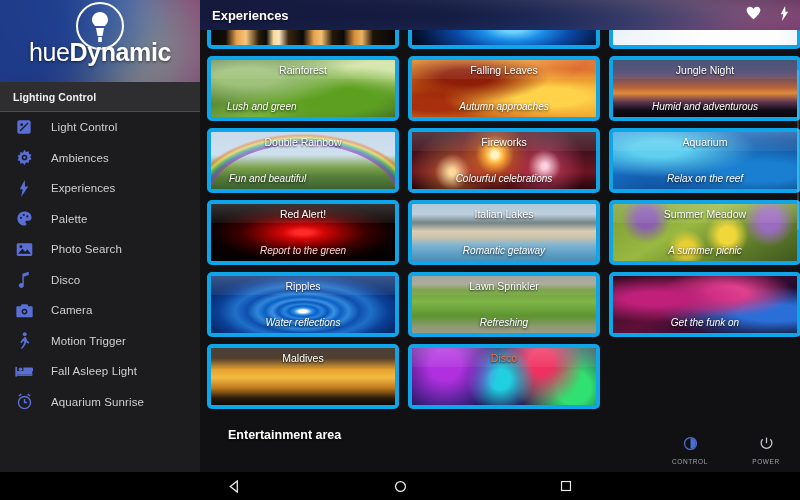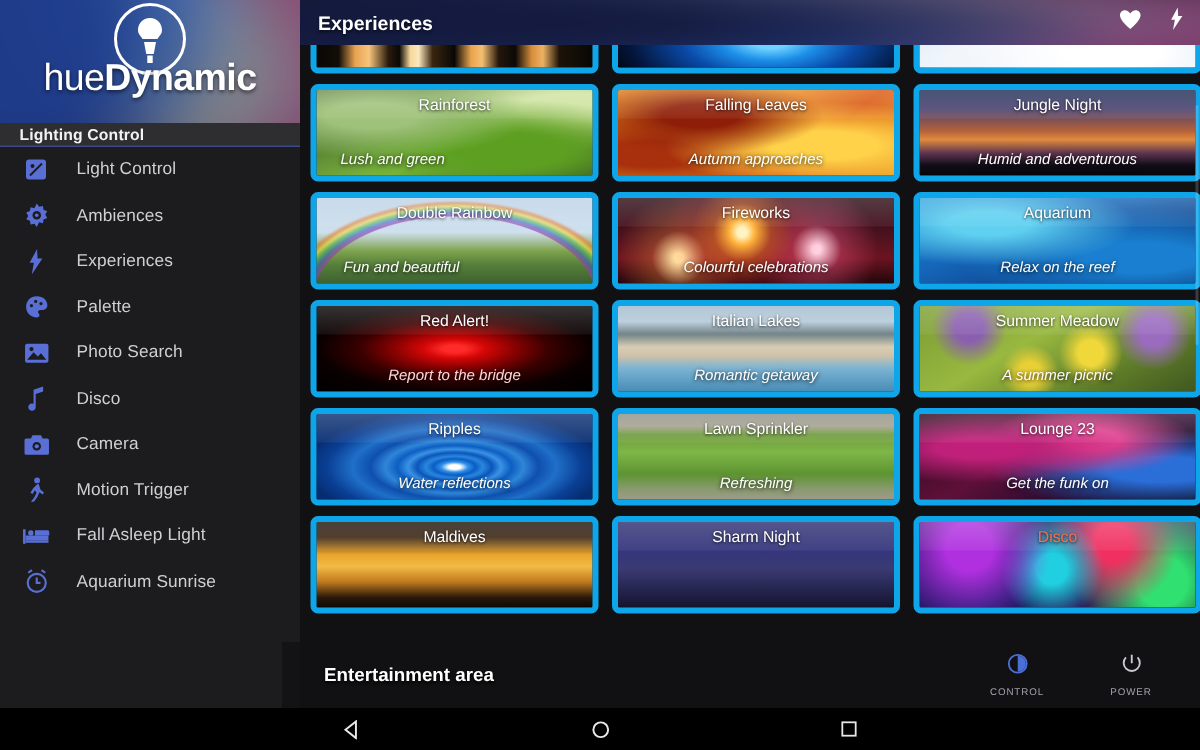--- a/index.html
+++ b/index.html
@@ -21,21 +21,21 @@
        linear-gradient(120deg,#0d1026 0%,#1b2450 35%,#3a3550 60%,#5b2a48 85%,#2a1020 100%);
      filter:blur(10px); }
   .logo-wrap { position:absolute; inset:0; display:flex; flex-direction:column; align-items:center; justify-content:flex-start; padding-top:2px; }
   .bulb-circle { width:48px; height:48px; border-radius:50%; border:2.5px solid #fff; position:relative; margin-top:0px; }
   .bulb-glyph { position:absolute; left:50%; top:7px; transform:translateX(-50%); }
   .logo-text { position:absolute; top:38px; left:0; right:0; text-align:center;
      font-size:25px; letter-spacing:-0.4px; color:#fff; text-shadow:0 1px 3px rgba(0,0,0,.6); }
   .logo-text b { font-weight:bold; }
   .logo-text span.light { font-weight:normal; }
 
-  .section-head { height:16px; background:#2e2e30; color:#f2f2f2; font-size:10.5px; font-weight:bold;
+  .section-head { height:30px; background:#2e2e30; color:#f2f2f2; font-size:10.5px; font-weight:bold;
       display:flex; align-items:center; padding-left:13px; border-bottom:1.5px solid #3b4a8c; letter-spacing:.1px; }
   .nav-list { background:#1c1c1e; }
   .nav-item { height:30.5px; display:flex; align-items:center; padding-left:13px; cursor:pointer; }
   .nav-ico { width:22px; height:22px; margin-right:16px; display:flex; align-items:center; justify-content:center; flex:0 0 22px; }
   .nav-ico svg { display:block; }
   .nav-label { font-size:11.5px; color:#cfd0d2; letter-spacing:.1px; }
   .settings-head { position:absolute; bottom:0; left:0; width:200px; }
 
   
   .header { position:absolute; left:200px; top:0; width:600px; height:30px; overflow:hidden; }
@@ -59,22 +59,22 @@
   .card { position:relative; width:192px; height:65px; border-radius:5px; overflow:hidden;
       background:#0c4a6e; border:4px solid #0ea5e9; flex:0 0 192px; cursor:pointer; }
   .card-img { position:absolute; inset:0; }
   .card-title { position:absolute; top:0; left:0; right:0; height:19px; display:flex; align-items:center; justify-content:center;
       color:#fff; font-size:10.5px; text-shadow:0 1px 2px rgba(0,0,0,.8);
       background:linear-gradient(180deg, rgba(255,255,255,.20), rgba(255,255,255,.06)); }
   .card-sub { position:absolute; bottom:5px; left:0; right:0; text-align:center; color:#fff; font-size:10px;
       font-style:italic; text-shadow:0 1px 3px rgba(0,0,0,.9); }
 
   
-  .bottom-bar { position:absolute; left:188px; bottom:28px; width:600px; height:44px;
-      background:rgba(18,18,20,.80); display:flex; align-items:center; }
+  .bottom-bar { position:absolute; left:200px; bottom:28px; width:600px; height:44px;
+      background:rgba(18,18,20,.80); display:flex; }
   .bottom-title { color:#fff; font-size:12.5px; font-weight:bold; margin-left:28px; text-shadow:0 1px 2px #000; }
   .bottom-actions { position:absolute; right:6px; top:0; height:44px; display:flex; align-items:center; gap:20px; }
   .bb { width:56px; display:flex; flex-direction:column; align-items:center; gap:3px; cursor:pointer; }
   .bb-label { font-size:6.5px; color:#9fa2a8; letter-spacing:.6px; }
 
   
   .navbar { position:absolute; left:0; bottom:0; width:800px; height:28px; background:#000;
       display:flex; align-items:center; justify-content:center; gap:150px; }
   .navbar .nb { width:16px; height:16px; display:flex; align-items:center; justify-content:center; cursor:pointer; }
 
@@ -299,21 +299,21 @@
           <div class="card-title">Aquarium</div>
           <div class="card-sub">Relax on the reef</div>
         </div>
       </div>
 
       <div class="row">
         <div class="card">
           <div class="card-img" style="background:
              radial-gradient(ellipse at 50% 50%, #ff2a2a 0 6%, #d40606 16%, #8e0202 30%, #3b0000 48%, #0a0000 70%, #000 100%)"></div>
           <div class="card-title">Red Alert!</div>
-          <div class="card-sub" style="color:#ffd5d5;">Report to the bridge</div>
+          <div class="card-sub" style="color:#ffd5d5;">Report to the green</div>
         </div>
         <div class="card">
           <div class="card-img" style="background:
              linear-gradient(180deg,#9fb9cc 0%,#b4c9d8 18%,#6d7f84 32%,#d8cdb4 48%,#cfc2a8 58%,#7fb4d2 72%,#5d9ec4 88%,#4a8cb4 100%)"></div>
           <div class="card-title">Italian Lakes</div>
           <div class="card-sub">Romantic getaway</div>
         </div>
         <div class="card">
           <div class="card-img" style="background:
              radial-gradient(circle at 18% 25%, #8a5fb0 0 6%, rgba(138,95,176,0) 16%),
@@ -339,36 +339,29 @@
              linear-gradient(180deg,#8c8f85 0%,#a39f8e 14%,#6f9b3c 24%,#7fb648 45%,#5d9430 70%,#8a9a70 88%,#9d9b86 100%)"></div>
           <div class="card-title">Lawn Sprinkler</div>
           <div class="card-sub">Refreshing</div>
         </div>
         <div class="card">
           <div class="card-img" style="background:
              radial-gradient(ellipse at 22% 40%, #c0207a 0 14%, rgba(192,32,122,0) 48%),
              radial-gradient(ellipse at 62% 30%, #e0408f 0 12%, rgba(224,64,143,0) 42%),
              radial-gradient(ellipse at 88% 65%, #2a6ed8 0 16%, rgba(42,110,216,0) 50%),
              linear-gradient(150deg,#2b0a1c 0%,#5e1038 40%,#1a0a2c 75%,#090413 100%)"></div>
-          <div class="card-title">Lounge 23</div>
           <div class="card-sub">Get the funk on</div>
         </div>
       </div>
 
       <div class="row">
         <div class="card">
           <div class="card-img" style="background:
              linear-gradient(180deg,#1b1208 0%,#3a2410 18%,#e8a32c 38%,#f2bb45 52%,#c07a1e 70%,#2a1a0a 88%,#0d0805 100%)"></div>
           <div class="card-title">Maldives</div>
-          <div class="card-sub"></div>
-        </div>
-        <div class="card">
-          <div class="card-img" style="background:
-             linear-gradient(180deg,#2b2c6e 0%,#34357e 30%,#3a3a72 55%,#24244e 80%,#15142e 100%)"></div>
-          <div class="card-title">Sharm Night</div>
           <div class="card-sub"></div>
         </div>
         <div class="card">
           <div class="card-img" style="background:
              radial-gradient(circle at 18% 30%, #b030e0 0 10%, rgba(176,48,224,0) 35%),
              radial-gradient(circle at 48% 55%, #20d0e0 0 10%, rgba(32,208,224,0) 34%),
              radial-gradient(circle at 70% 25%, #f03060 0 9%, rgba(240,48,96,0) 32%),
              radial-gradient(circle at 88% 70%, #30e070 0 10%, rgba(48,224,112,0) 34%),
              linear-gradient(140deg,#2a1060 0%,#0d1a5e 45%,#3a0a4e 80%,#10061e 100%)"></div>
           <div class="card-title" style="color:#ff6a4a;">Disco</div>

